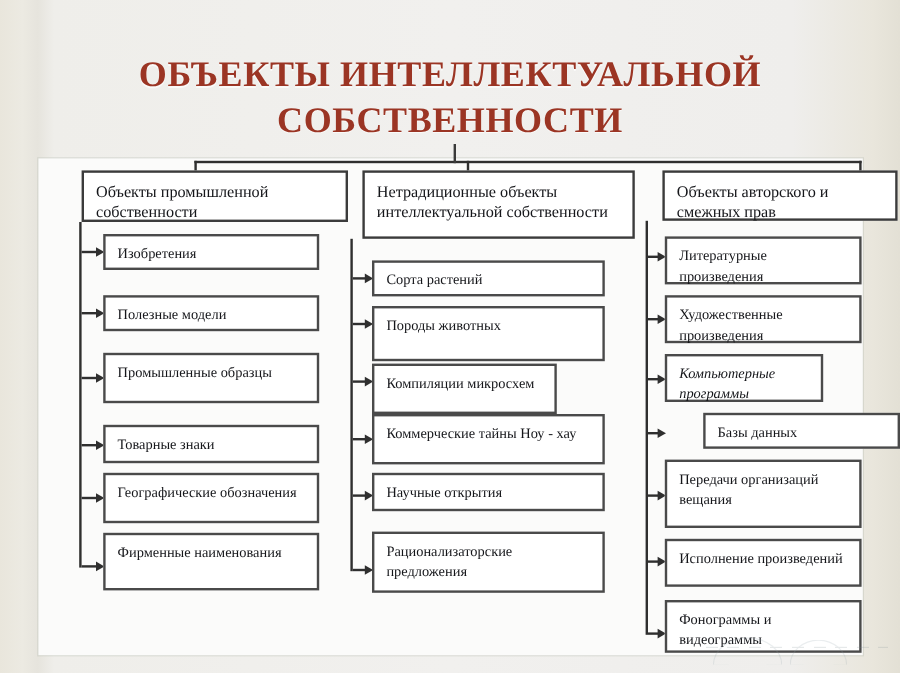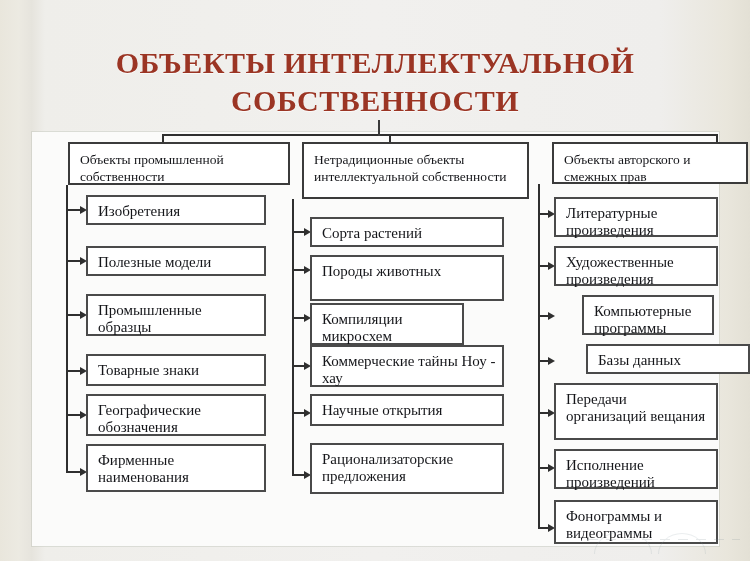--- a/index.html
+++ b/index.html
@@ -43,21 +43,21 @@
   .vbar{width:2px;}
   .stem{position:absolute;width:2px;background:#3a3a3a;}
   
   .box{
     position:absolute;
     box-sizing:border-box;
     background:#ffffff;
     border:2px solid #4a4a4a;
     color:#15161a;
     font-family:"Liberation Serif", serif;
-    font-size:15px;
+    font-size:12px;
     line-height:17px;
     padding:6px 6px 4px 10px;
     white-space:pre-line;
   }
   .box.head{
     font-size:13.5px;
     line-height:17px;
     border-color:#3b3b3b;
     padding:7px 6px 5px 10px;
     margin-left:30px;
@@ -177,21 +177,21 @@
   <div class="stub" style="left:540px;top:213px;width:10px;"></div>
   <div class="arrow" style="left:548px;top:209.5px;"></div>
   <div class="box" style="left:554px;top:197px;width:164px;height:40px;">Литературные произведения</div>
 
   <div class="stub" style="left:540px;top:265px;width:10px;"></div>
   <div class="arrow" style="left:548px;top:261.5px;"></div>
   <div class="box" style="left:554px;top:246px;width:164px;height:40px;">Художественные произведения</div>
 
   <div class="stub" style="left:540px;top:315px;width:10px;"></div>
   <div class="arrow" style="left:548px;top:311.5px;"></div>
-  <div class="box" style="left:582px;top:295px;width:132px;height:40px;">Компьютерные программы</div>
+  <div class="box" style="left:554px;top:295px;width:132px;height:40px;font-style:italic;">Компьютерные программы</div>
 
   <div class="stub" style="left:540px;top:360px;width:10px;"></div>
   <div class="arrow" style="left:548px;top:356.5px;"></div>
   <div class="box" style="left:554px;top:344px;width:164px;height:30px;margin-left:32px;">Базы данных</div>
 
   <div class="stub" style="left:540px;top:412px;width:10px;"></div>
   <div class="arrow" style="left:548px;top:408.5px;"></div>
   <div class="box" style="left:554px;top:383px;width:164px;height:57px;">Передачи организаций вещания</div>
 
   <div class="stub" style="left:540px;top:467px;width:10px;"></div>

